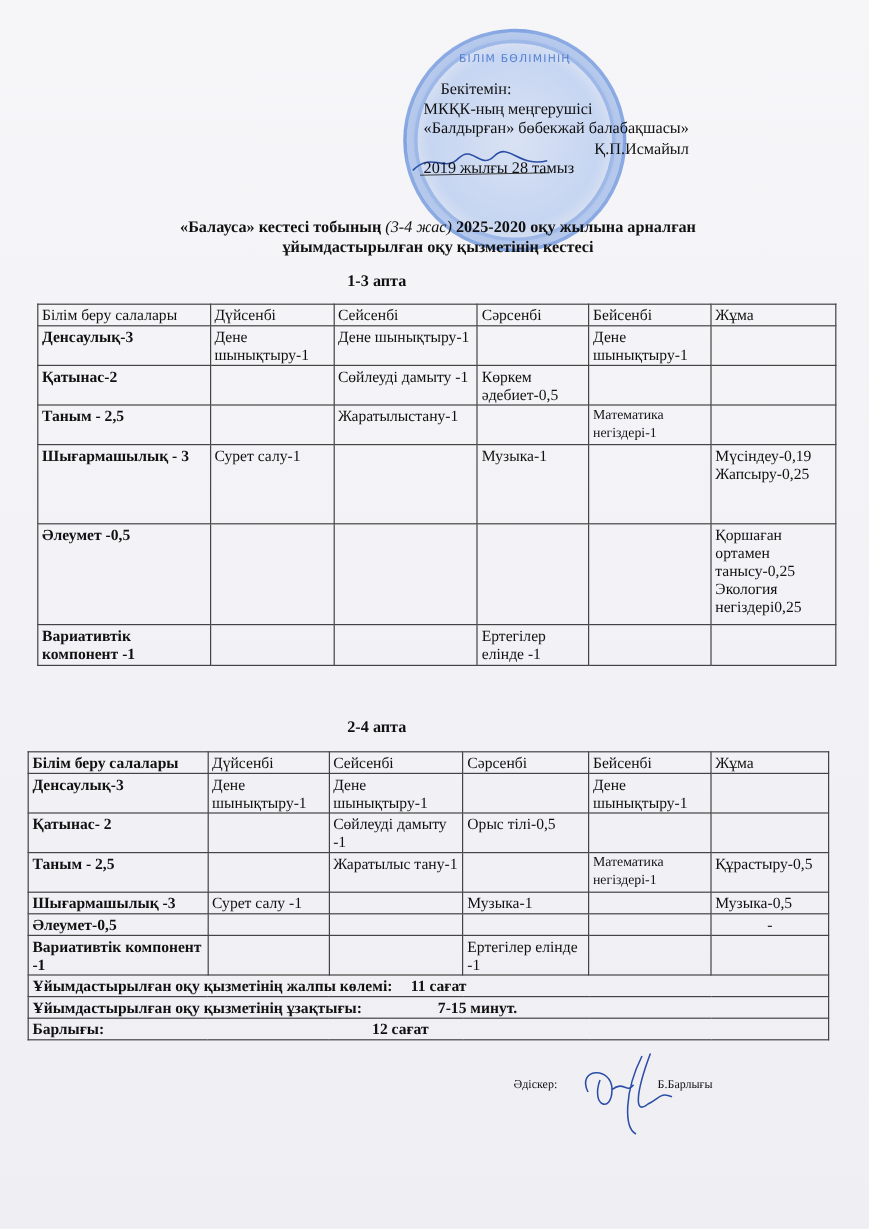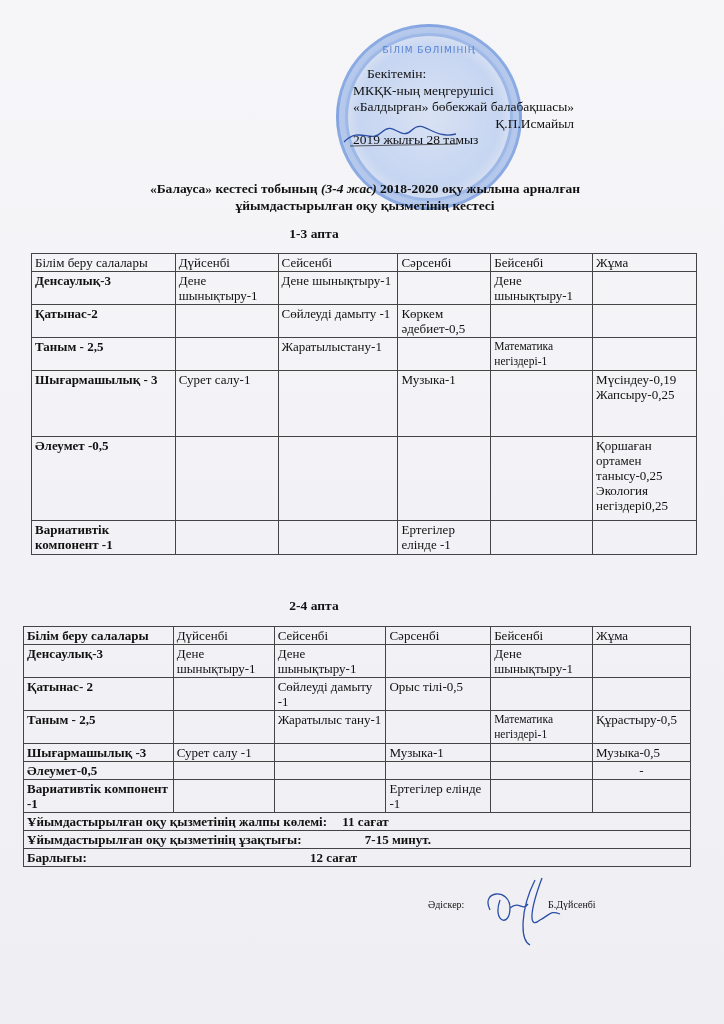--- a/index.html
+++ b/index.html
@@ -32,21 +32,21 @@
   .approval {
     position: absolute; left: 342px; top: 66px;
     font-weight: normal; font-size: 13.5px; line-height: 16.5px; margin-left: 11px;
   }
   .approval .name { padding-left: 128px; text-align: right; }
   .approval .indent { padding-left: 14px; }
   .title {
     position: absolute; left: 60px; width: 610px; top: 180px;
     text-align: center; font-weight: bold; font-size: 13.5px; line-height: 17px;
   }
-  .title i { font-weight: bold; }
+  .title i { font-weight: normal; }
   .week-label {
     position: absolute; left: 0; width: 628px; text-align: center;
     font-weight: bold; font-size: 13.5px;
   }
   table.sched {
     position: absolute; border-collapse: collapse;
     font-size: 13px; line-height: 15px;
   }
   table.sched td {
     border: 1px solid #444; vertical-align: top; padding: 1px 3px;
@@ -81,21 +81,21 @@
 <div class="approval">
   <div class="indent">Бекітемін:</div>
   <div>МКҚК-ның меңгерушісі</div>
   <div>«Балдырған» бөбекжай балабақшасы»</div>
   <div class="name">Қ.П.Исмайыл</div>
   <div>2019 жылғы 28 тамыз</div>
 </div>
 
 <div class="title">
   <div>
-    <span>«Балауса»  кестесі тобының </span><i>(3-4 жас)</i><span> 2018-2020 оқу жылына    арналған</span>
+    <span>«Балауса»  кестесі тобының </span><i>(3-4 жас)</i><span> 2025-2020 оқу жылына    арналған</span>
   </div>
   <div>ұйымдастырылған оқу қызметінің кестесі</div>
 </div>
 
 <div class="week-label" style="top:226px;">1-3 апта</div>
 
 <table class="sched t1">
   <colgroup>
     <col style="width:144px">
       <col style="width:103px">
@@ -251,14 +251,14 @@
     </td>
   </tr>
 </tbody>
   </table>
 
 <svg class="sig2" viewBox="0 0 90 80">
   <path d="M10 40 C0 20, 30 18, 30 38 S12 52, 20 30 M30 38 C40 30, 42 42, 48 34 M55 10 C40 40, 40 70, 50 75 M62 8 C50 40, 48 60, 60 50 C70 45, 70 40, 80 44" stroke="#2b4ea8" stroke-width="1.3" fill="none"></path>
 </svg>
 <div class="signer">
   <span>Әдіскер:</span>
-  <span class="nm">Б.Дүйсенбі</span>
+  <span class="nm">Б.Барлығы</span>
 </div>
 
 </body></html>

